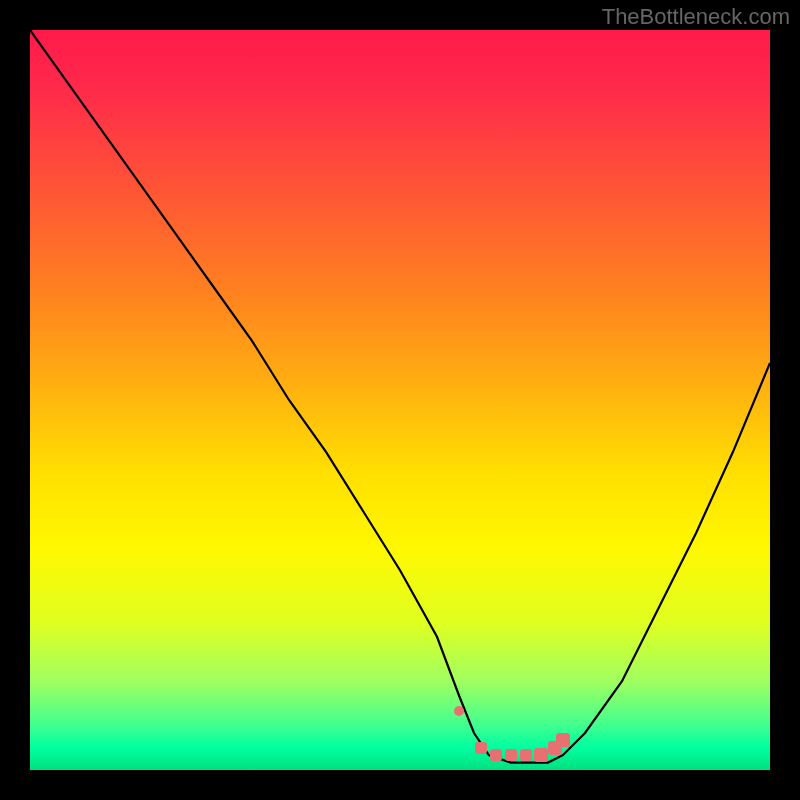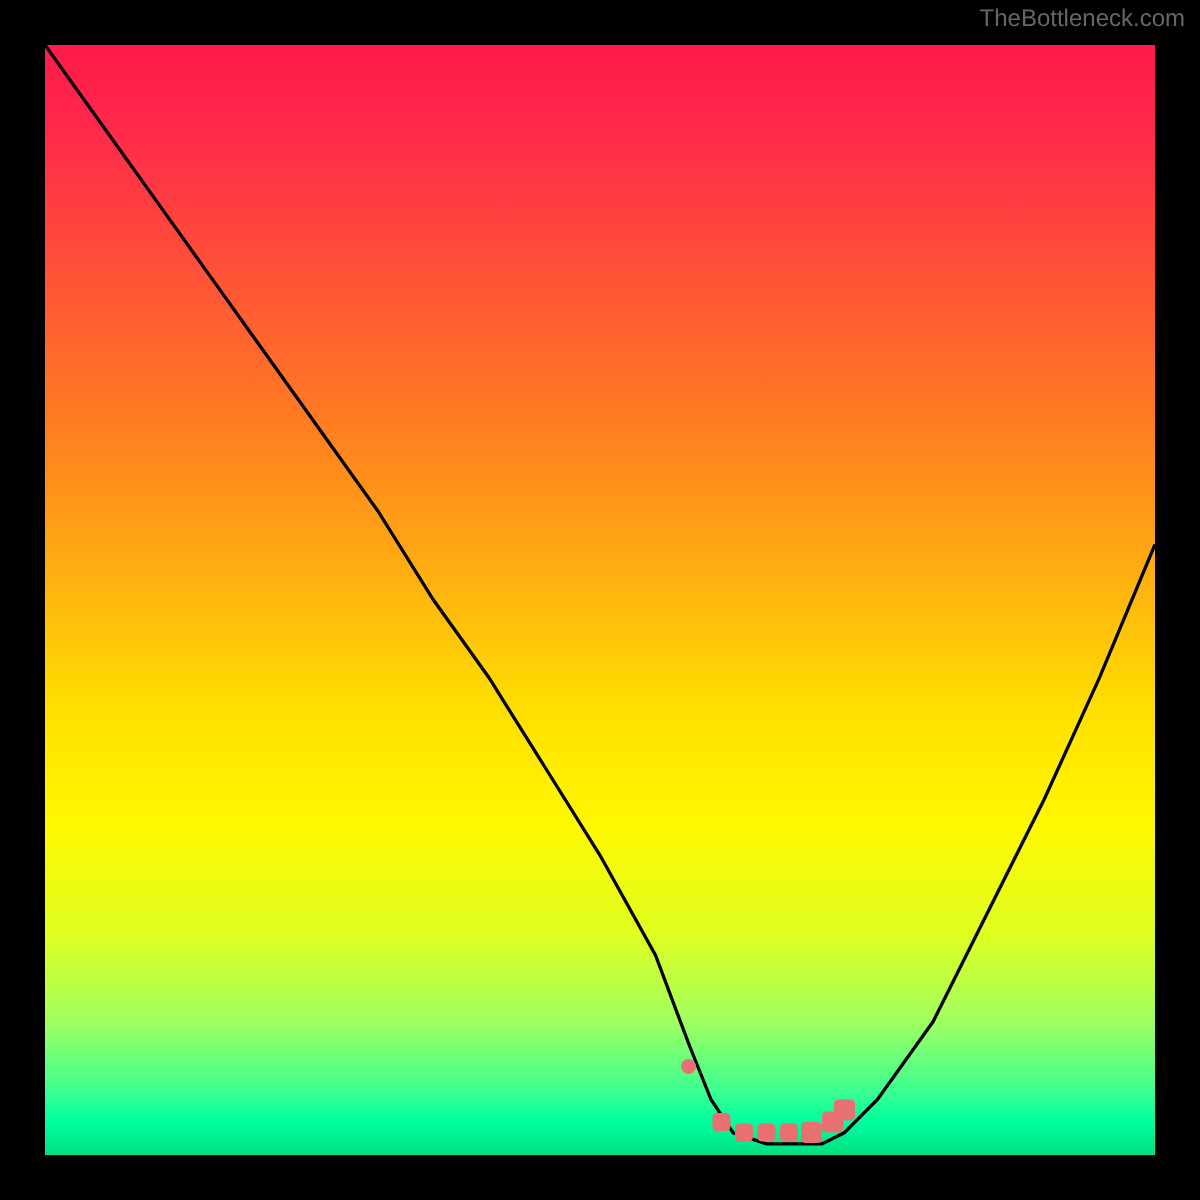--- a/index.html
+++ b/index.html
@@ -8,21 +8,21 @@
     height: 800px;
     background: #000;
     position: relative;
     font-family: Arial, sans-serif;
   }
   .watermark {
     position: absolute;
     top: 4px;
     right: 10px;
     color: #666;
-    font-size: 16px;
+    font-size: 22px;
     font-weight: 500;
     z-index: 10;
   }
   .plot-area {
     position: absolute;
     left: 30px;
     top: 30px;
     width: 740px;
     height: 740px;
     background: linear-gradient(to bottom,

